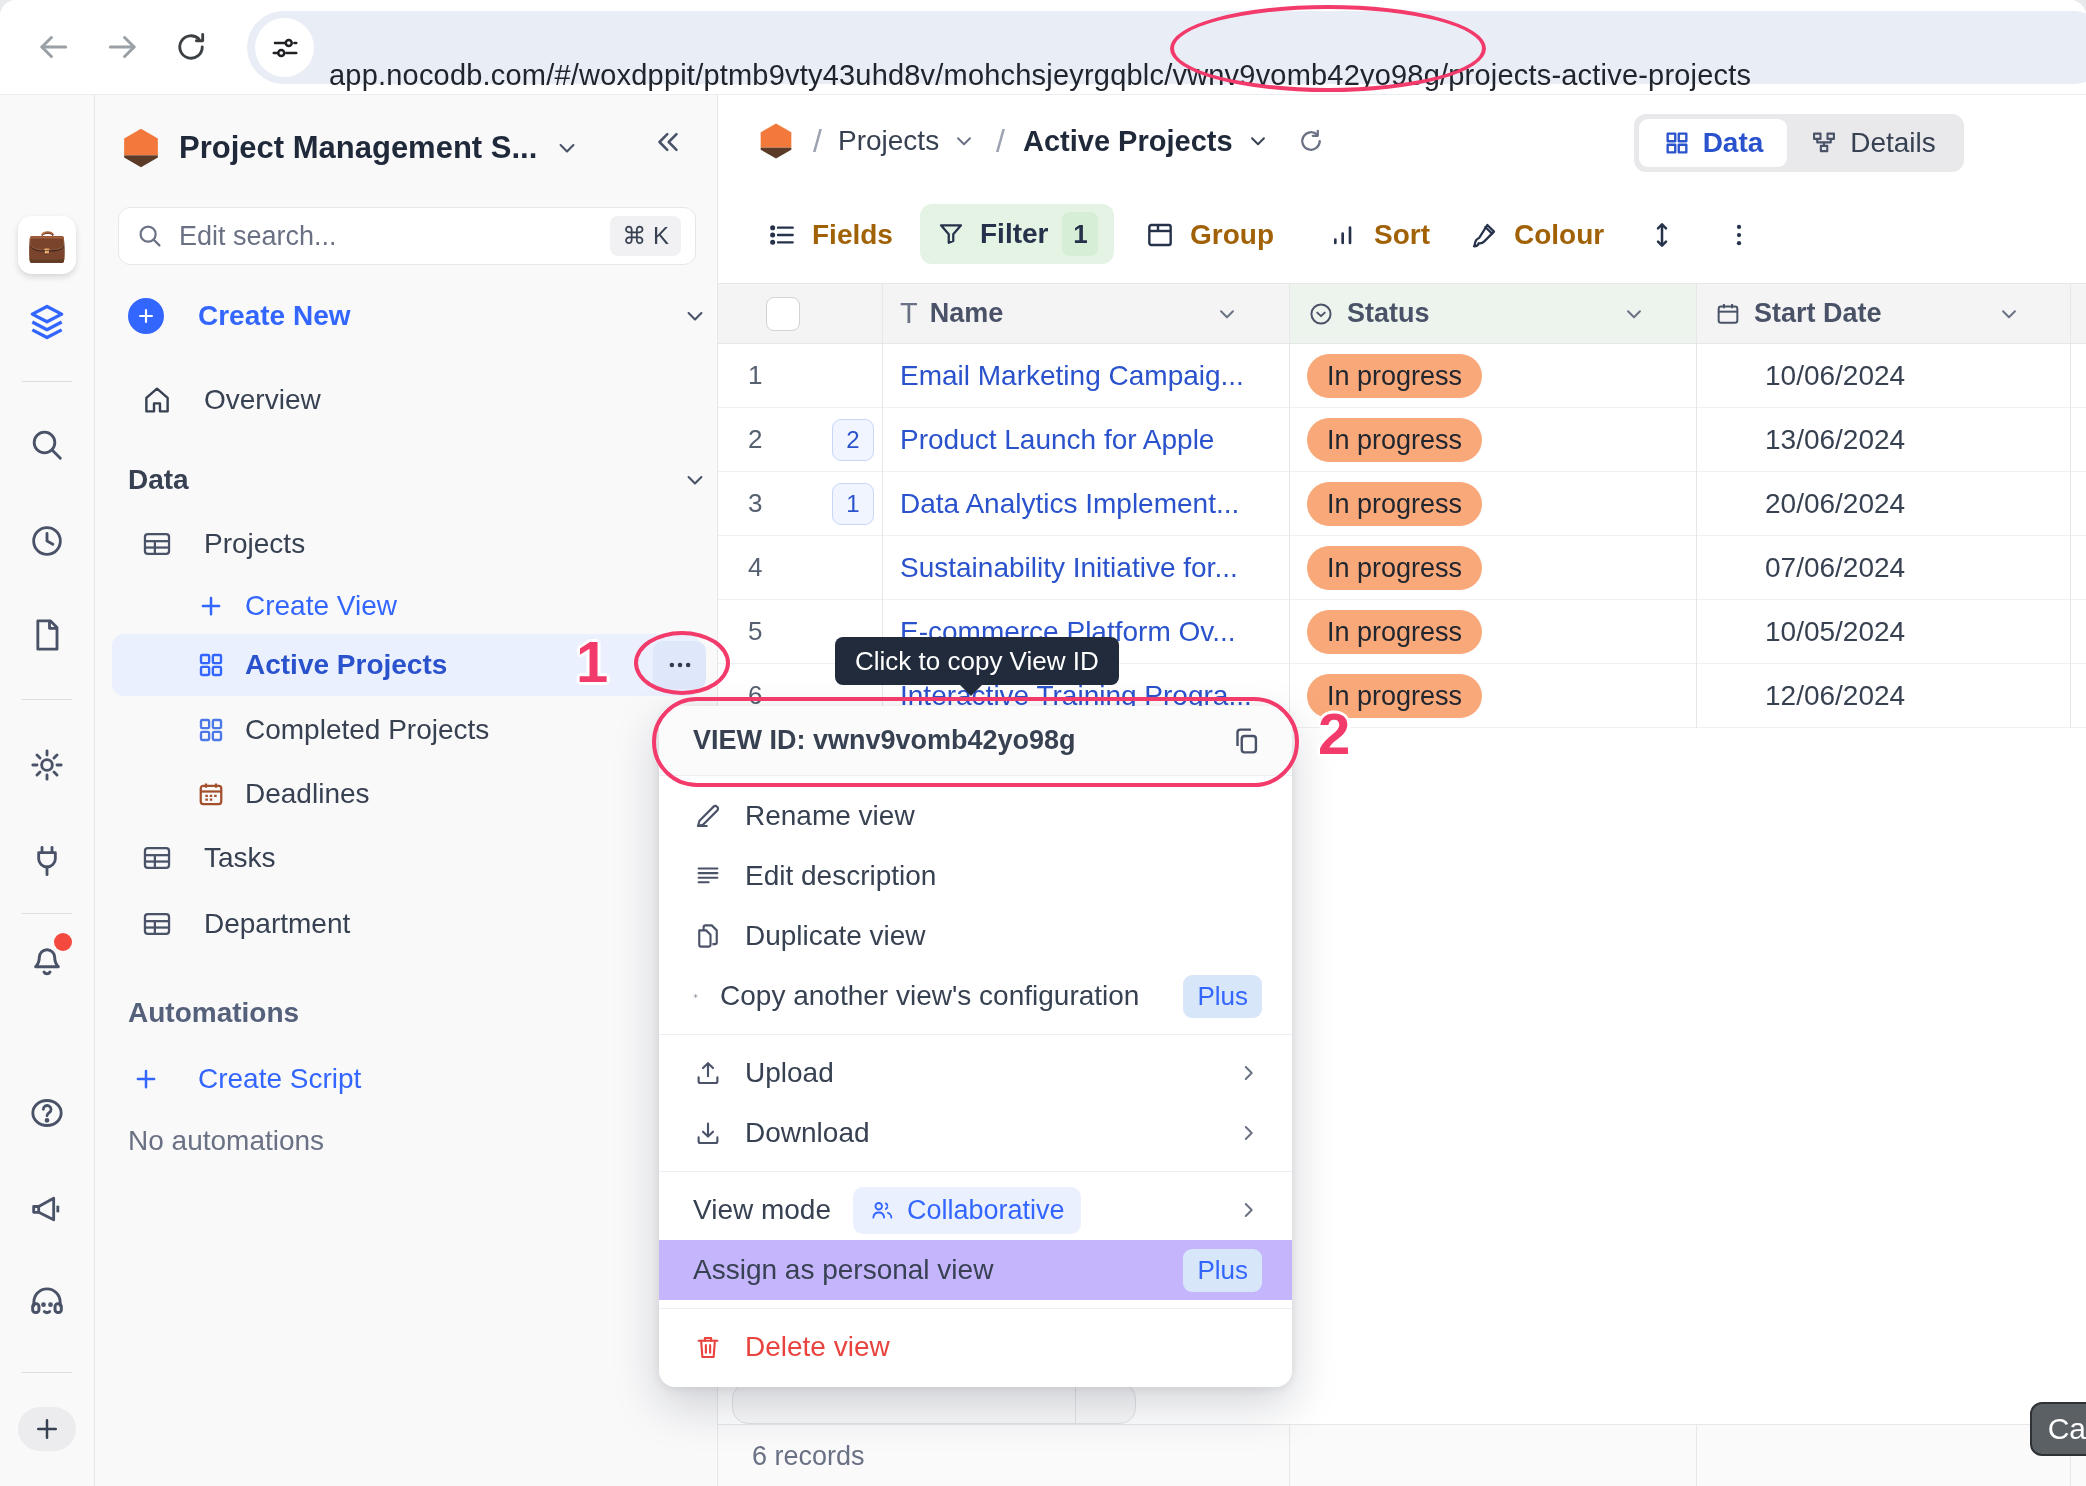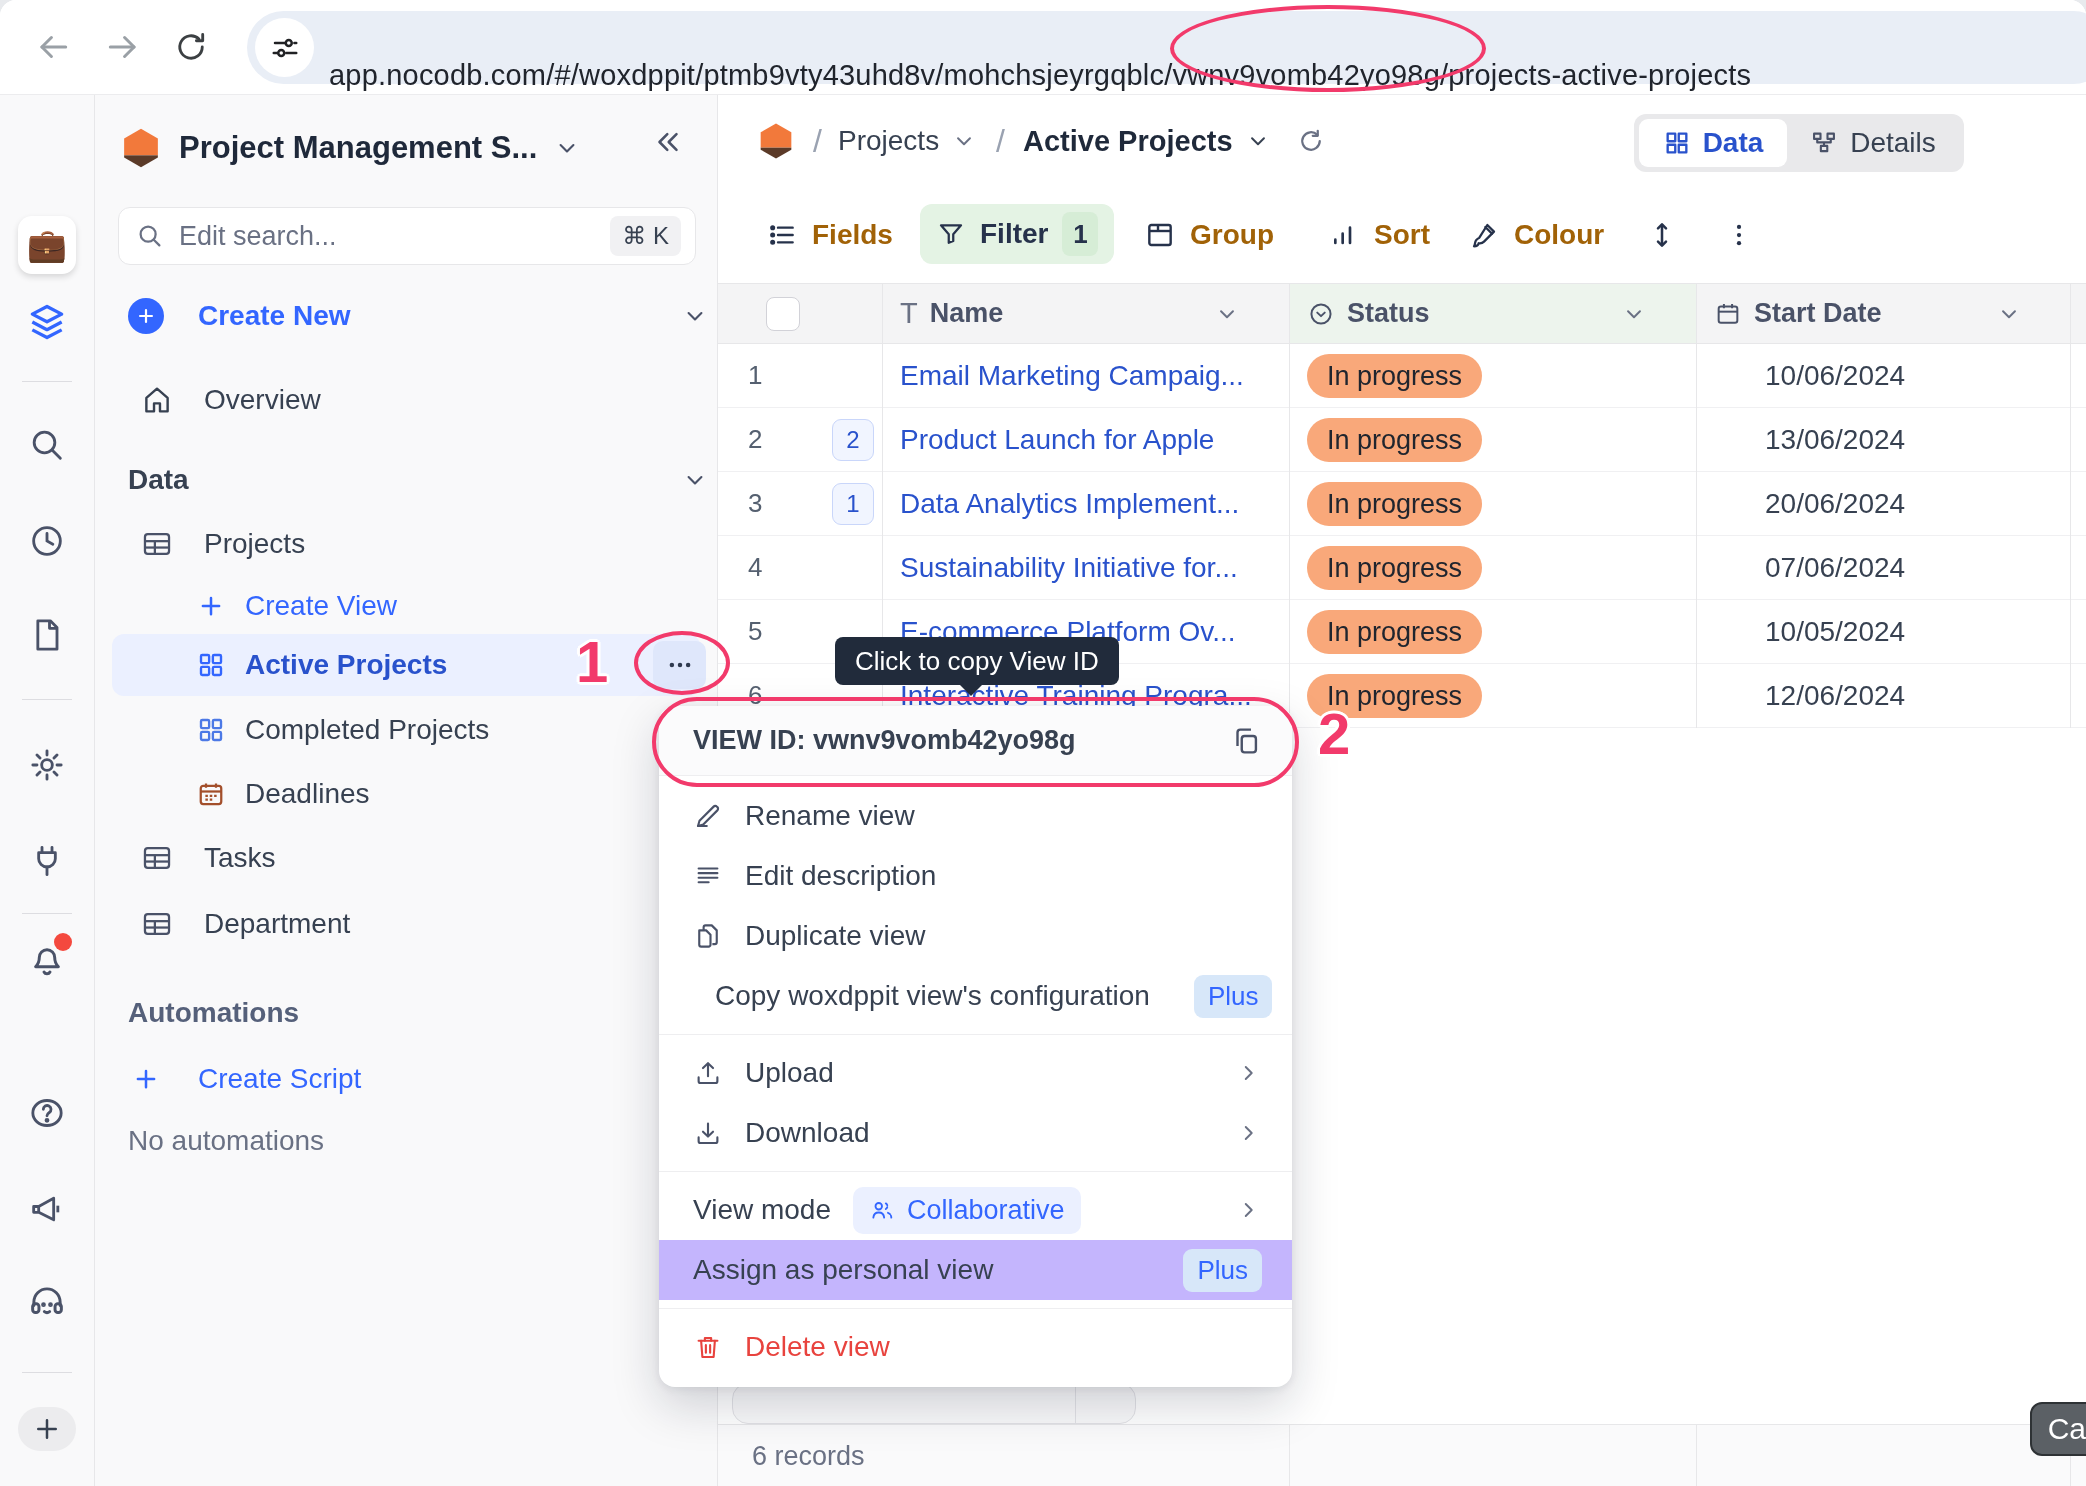--- a/index.html
+++ b/index.html
@@ -716,21 +716,21 @@
           <path d="M8.5 7.5V5a1.5 1.5 0 0 1 1.5-1.5h5l4 4V17a1.5 1.5 0 0 1-1.5 1.5h-2"></path>
           <path d="M5 7.5h5.5l3.5 3.5v8a1.5 1.5 0 0 1-1.5 1.5H6.5A1.5 1.5 0 0 1 5 19z"></path>
         </svg>
       <span class="mi-label">Duplicate view</span>
     </div>
     <div class="mi">
       <svg width="30" height="30" viewBox="0 0 24 24" fill="none" stroke="#4A5268" stroke-width="1.6" stroke-linecap="round">
           <circle cx="12" cy="12" r="3"></circle>
           <path d="M12 4v2.2M12 17.8V20M4 12h2.2M17.8 12H20M6.3 6.3l1.6 1.6M16.1 16.1l1.6 1.6M6.3 17.7l1.6-1.6M16.1 7.9l1.6-1.6"></path>
         </svg>
-      <span class="mi-label">Copy woxdppit view's configuration</span>
+      <span class="mi-label">Copy another view's configuration</span>
       <span class="mi-spacer"></span>
       <span class="plus-badge">Plus</span>
     </div>
     <div class="menu-div"></div>
     <div class="mi">
       <svg width="30" height="30" viewBox="0 0 24 24" fill="none" stroke="#4A5268" stroke-width="1.7" stroke-linecap="round" stroke-linejoin="round">
           <path d="M12 14.5V4.5"></path>
           <path d="M8 8l4-3.8L16 8"></path>
           <path d="M4.5 15.5v3A1.5 1.5 0 0 0 6 20h12a1.5 1.5 0 0 0 1.5-1.5v-3"></path>
         </svg>

